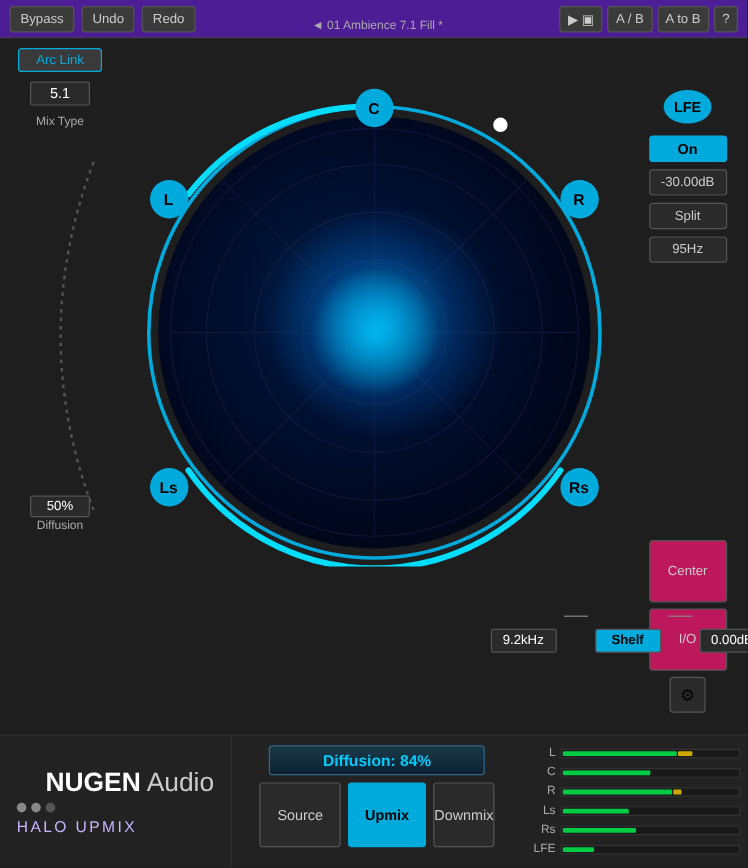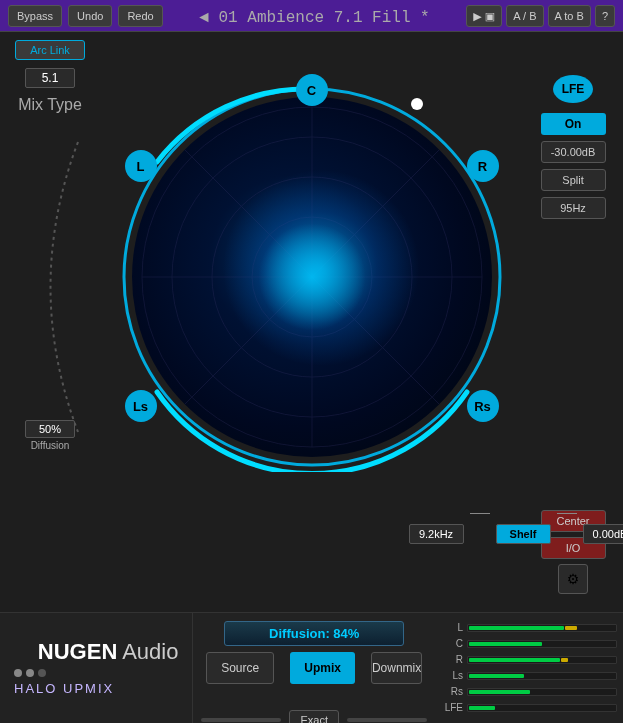--- a/index.html
+++ b/index.html
@@ -27,24 +27,23 @@
       border: 1px solid #555;
       color: #ccc;
       font-size: 11px;
       padding: 2px 8px;
       border-radius: 3px;
       cursor: pointer;
       height: 22px;
     }
     .toolbar-title {
       color: #aaa;
-      font-size: 16px;
+      font-size: 10px;
       flex: 1;
       text-align: center;
-      font-family: Liberation Mono, monospace;
     }
     .toolbar-right {
       display: flex;
       gap: 4px;
       align-items: center;
     }
     .ab-btn {
       background: #3a3a3a;
       border: 1px solid #555;
       color: #ccc;
@@ -87,21 +86,21 @@
       border: 1px solid #555;
       color: #fff;
       font-size: 12px;
       width: 50px;
       text-align: center;
       padding: 2px;
       border-radius: 2px;
     }
     .mix-type-label {
       color: #aaa;
-      font-size: 16px;
+      font-size: 10px;
       text-align: center;
     }
 
     
     .center-area {
       flex: 1;
       position: relative;
       display: flex;
       flex-direction: column;
       align-items: center;
@@ -263,25 +262,25 @@
     }
 
     .right-bottom-btns {
       margin-top: auto;
       display: flex;
       flex-direction: column;
       gap: 5px;
       padding-bottom: 130px;
     }
     .right-bottom-btn {
-      background: #7f1d1d;
-      border: 1px solid #555;
-      color: #ccc;
-      font-size: 11px;
-      padding: 4px 0;
+      background: #be185d;
+      border: 1px solid #555;
+      color: #ccc;
+      font-size: 11px;
+      padding: 19px 0;
       border-radius: 3px;
       cursor: pointer;
       width: 65px;
       text-align: center;
     }
     .gear-btn {
       width: 30px;
       height: 30px;
       display: flex;
       align-items: center;
@@ -356,38 +355,38 @@
       font-size: 13px;
       font-weight: bold;
       padding: 4px 20px;
       border-radius: 3px;
       width: 180px;
       text-align: center;
     }
 
     .bottom-buttons {
       display: flex;
-      gap: 16px;
+      gap: 6px;
     }
     .source-btn {
       background: #2a2a2a;
       border: 1px solid #555;
       color: #ccc;
       font-size: 12px;
       padding: 5px 14px;
       border-radius: 3px;
       cursor: pointer;
     }
     .upmix-btn {
       background: #00aadd;
       border: none;
       color: #000;
       font-size: 12px;
       font-weight: bold;
-      padding: 9px 14px;
+      padding: 20px 14px;
       border-radius: 3px;
       cursor: pointer;
     }
     .downmix-btn {
       background: #2a2a2a;
       border: 1px solid #555;
       color: #ccc;
       font-size: 12px;
       padding: 5px 0;
       border-radius: 3px;

